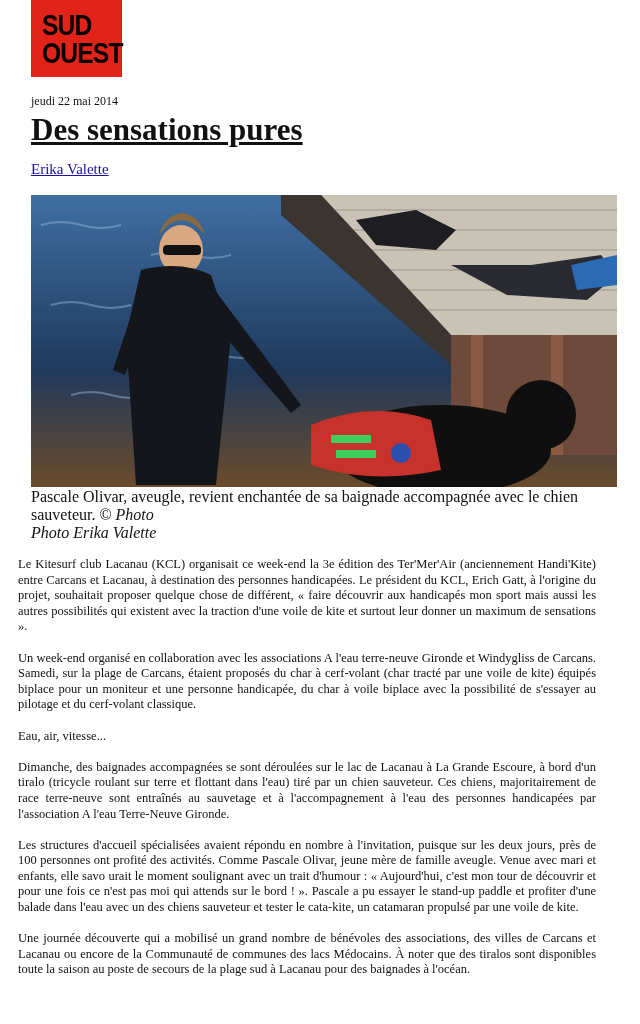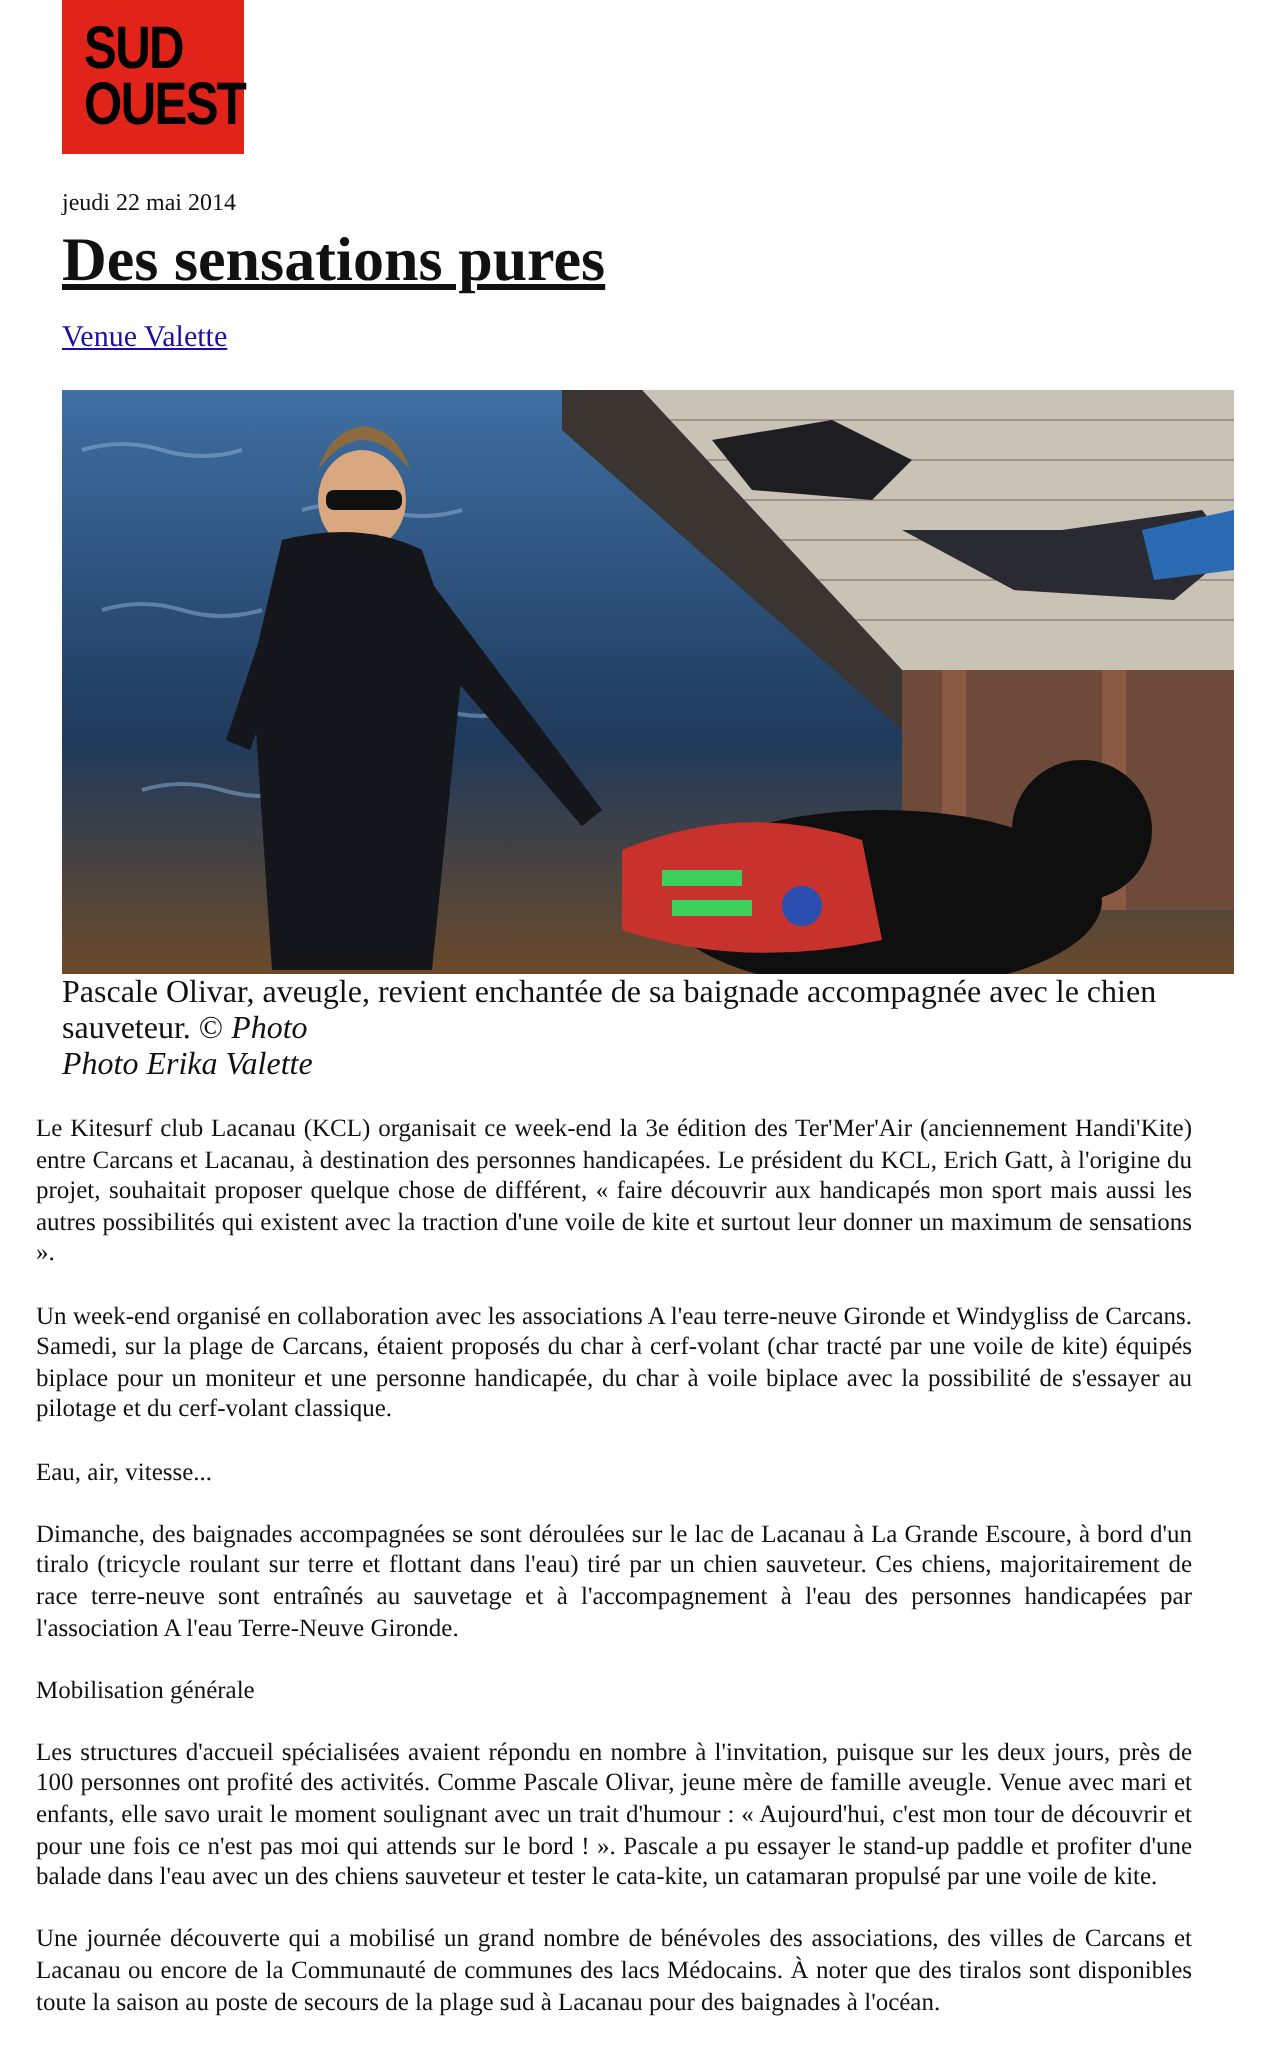--- a/index.html
+++ b/index.html
@@ -27,21 +27,21 @@
 
 <div class="logo">
   <span>SUD</span>
   <span>OUEST</span>
 </div>
 
 <div class="date">jeudi 22 mai 2014</div>
 <h1 class="title">Des sensations pures</h1>
 
 <div class="published">
-  <a class="author-link">Venue Valette</a>
+  <a class="author-link">Erika Valette</a>
 </div>
 
 <div class="photo">
   <svg width="586" height="292" viewBox="0 0 586 292" xmlns="http://www.w3.org/2000/svg">
     <defs>
       <linearGradient id="water" x1="0" y1="0" x2="0" y2="1">
         <stop offset="0" stop-color="#3f6fa3"></stop>
         <stop offset="0.6" stop-color="#1f3a5c"></stop>
         <stop offset="1" stop-color="#6b4a2a"></stop>
       </linearGradient>
@@ -93,16 +93,15 @@
 <div class="caption">
   <span>Pascale Olivar, aveugle, revient enchantée de sa baignade accompagnée avec le chien sauveteur. © </span><i>Photo</i><br>
   <i>Photo Erika Valette</i>
 </div>
 
 <div class="body">
   <p>Le Kitesurf club Lacanau (KCL) organisait ce week-end la 3e édition des Ter'Mer'Air (anciennement Handi'Kite) entre Carcans et Lacanau, à destination des personnes handicapées. Le président du KCL, Erich Gatt, à l'origine du projet, souhaitait proposer quelque chose de différent, « faire découvrir aux handicapés mon sport mais aussi les autres possibilités qui existent avec la traction d'une voile de kite et surtout leur donner un maximum de sensations ».</p>
   <p>Un week-end organisé en collaboration avec les associations A l'eau terre-neuve Gironde et Windygliss de Carcans. Samedi, sur la plage de Carcans, étaient proposés du char à cerf-volant (char tracté par une voile de kite) équipés biplace pour un moniteur et une personne handicapée, du char à voile biplace avec la possibilité de s'essayer au pilotage et du cerf-volant classique.</p>
   <p>Eau, air, vitesse...</p>
   <p>Dimanche, des baignades accompagnées se sont déroulées sur le lac de Lacanau à La Grande Escoure, à bord d'un tiralo (tricycle roulant sur terre et flottant dans l'eau) tiré par un chien sauveteur. Ces chiens, majoritairement de race terre-neuve sont entraînés au sauvetage et à l'accompagnement à l'eau des personnes handicapées par l'association A l'eau Terre-Neuve Gironde.</p>
-  <p>Mobilisation générale</p>
   <p>Les structures d'accueil spécialisées avaient répondu en nombre à l'invitation, puisque sur les deux jours, près de 100 personnes ont profité des activités. Comme Pascale Olivar, jeune mère de famille aveugle. Venue avec mari et enfants, elle savo urait le moment soulignant avec un trait d'humour : « Aujourd'hui, c'est mon tour de découvrir et pour une fois ce n'est pas moi qui attends sur le bord ! ». Pascale a pu essayer le stand-up paddle et profiter d'une balade dans l'eau avec un des chiens sauveteur et tester le cata-kite, un catamaran propulsé par une voile de kite.</p>
   <p>Une journée découverte qui a mobilisé un grand nombre de bénévoles des associations, des villes de Carcans et Lacanau ou encore de la Communauté de communes des lacs Médocains. À noter que des tiralos sont disponibles toute la saison au poste de secours de la plage sud à Lacanau pour des baignades à l'océan.</p>
 </div>
 
 </body></html>

